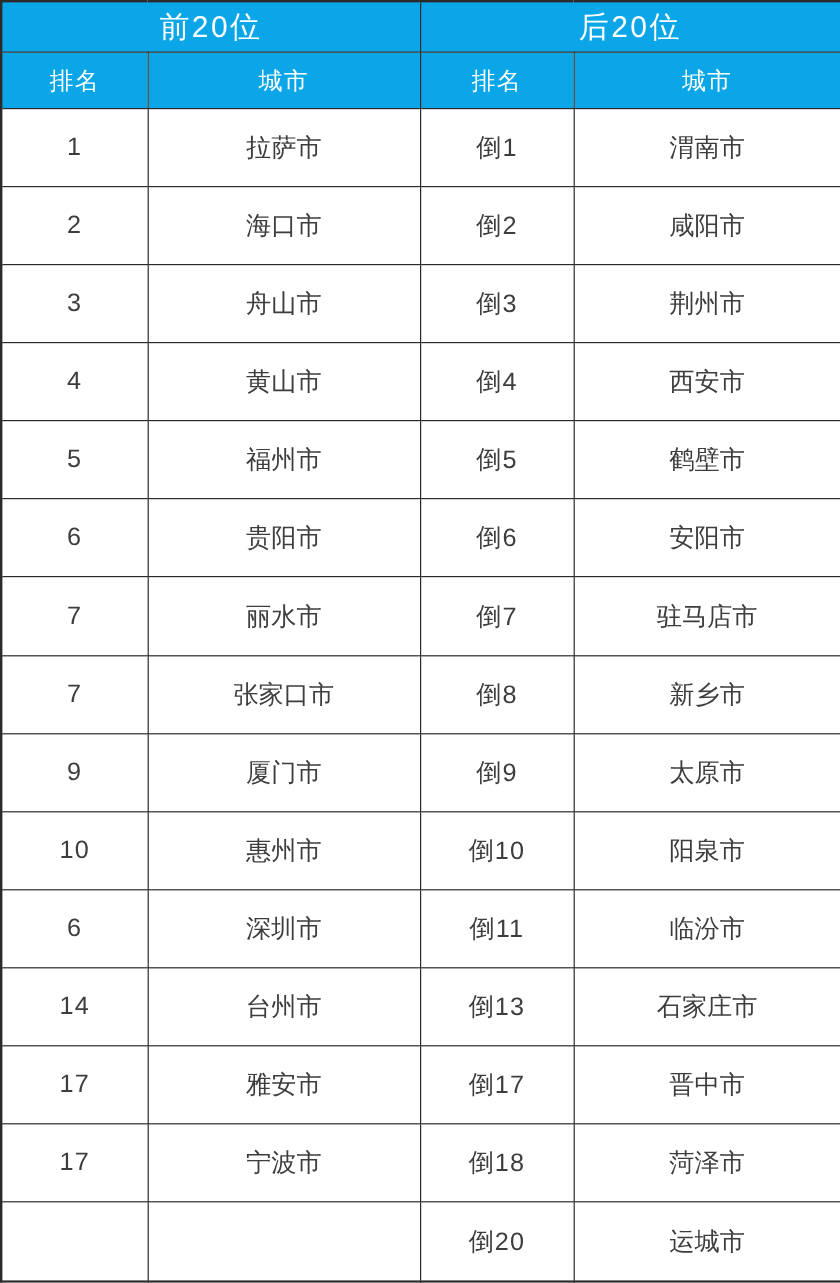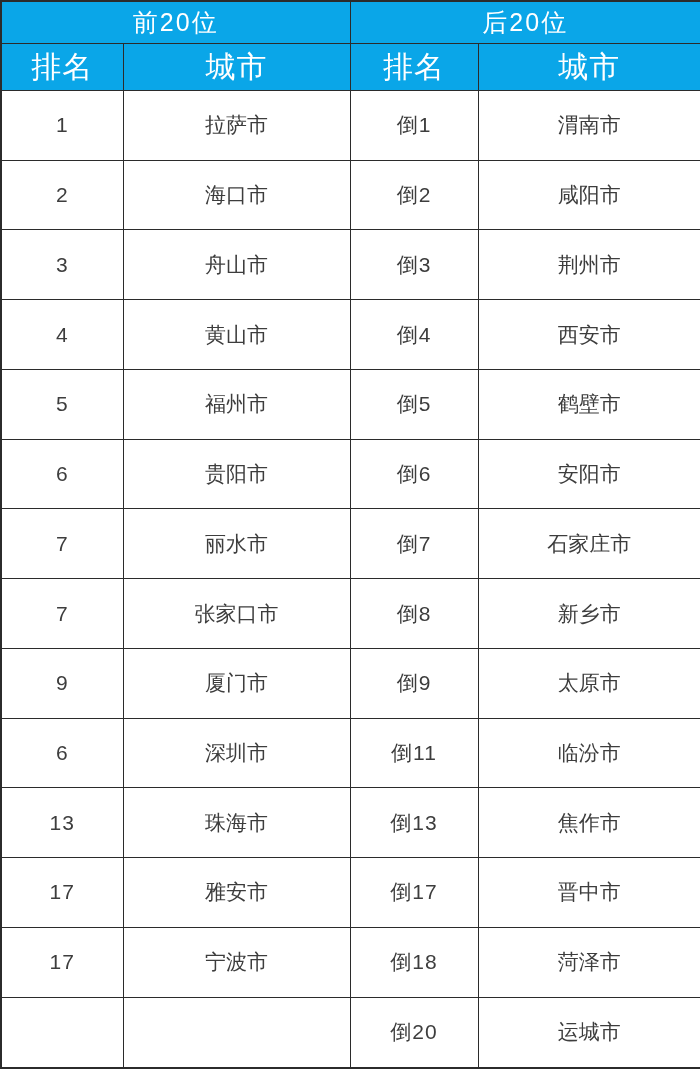--- a/index.html
+++ b/index.html
@@ -26,21 +26,21 @@
     overflow: hidden;
     white-space: nowrap;
   }
   table.ranking { border: 2px solid var(--grid, #2b2b2b); }
   thead th {
     background: var(--header-bg, #0aa6e8);
     color: var(--header-text, #ffffff);
     font-weight: 400;
   }
   tr.group-row th { height: 41px; font-size: 25px; letter-spacing: 2px; }
-  tr.col-row th  { height: 46px; font-size: 30px; letter-spacing: 1px; }
+  tr.col-row th  { height: 46px; font-size: 20px; letter-spacing: 1px; }
   tbody td {
     font-size: 21px;
     color: var(--body-text, #3d3d3d);
     background: var(--bg, #ffffff);
   }
   tbody td.rank { letter-spacing: 1px; }
 </style>
 </head>
 <body>
 
@@ -104,53 +104,59 @@
     <td class="rank">6</td>
     <td class="city">贵阳市</td>
     <td class="rank">倒6</td>
     <td class="city">安阳市</td>
   </tr>
 
   <tr>
     <td class="rank">7</td>
     <td class="city">丽水市</td>
     <td class="rank">倒7</td>
-    <td class="city">石家庄市</td>
+    <td class="city">驻马店市</td>
   </tr>
 
   <tr>
     <td class="rank">7</td>
     <td class="city">张家口市</td>
     <td class="rank">倒8</td>
     <td class="city">新乡市</td>
   </tr>
 
   <tr>
     <td class="rank">9</td>
     <td class="city">厦门市</td>
     <td class="rank">倒9</td>
     <td class="city">太原市</td>
   </tr>
 
+  <tr>
+    <td class="rank">10</td>
+    <td class="city">惠州市</td>
+    <td class="rank">倒10</td>
+    <td class="city">阳泉市</td>
+  </tr>
 
   <tr>
     <td class="rank">6</td>
     <td class="city">深圳市</td>
     <td class="rank">倒11</td>
     <td class="city">临汾市</td>
   </tr>
 
 
+
   <tr>
-    <td class="rank">13</td>
-    <td class="city">珠海市</td>
+    <td class="rank">14</td>
+    <td class="city">台州市</td>
     <td class="rank">倒13</td>
-    <td class="city">焦作市</td>
+    <td class="city">石家庄市</td>
   </tr>
-
 
 
 
   <tr>
     <td class="rank">17</td>
     <td class="city">雅安市</td>
     <td class="rank">倒17</td>
     <td class="city">晋中市</td>
   </tr>
 

